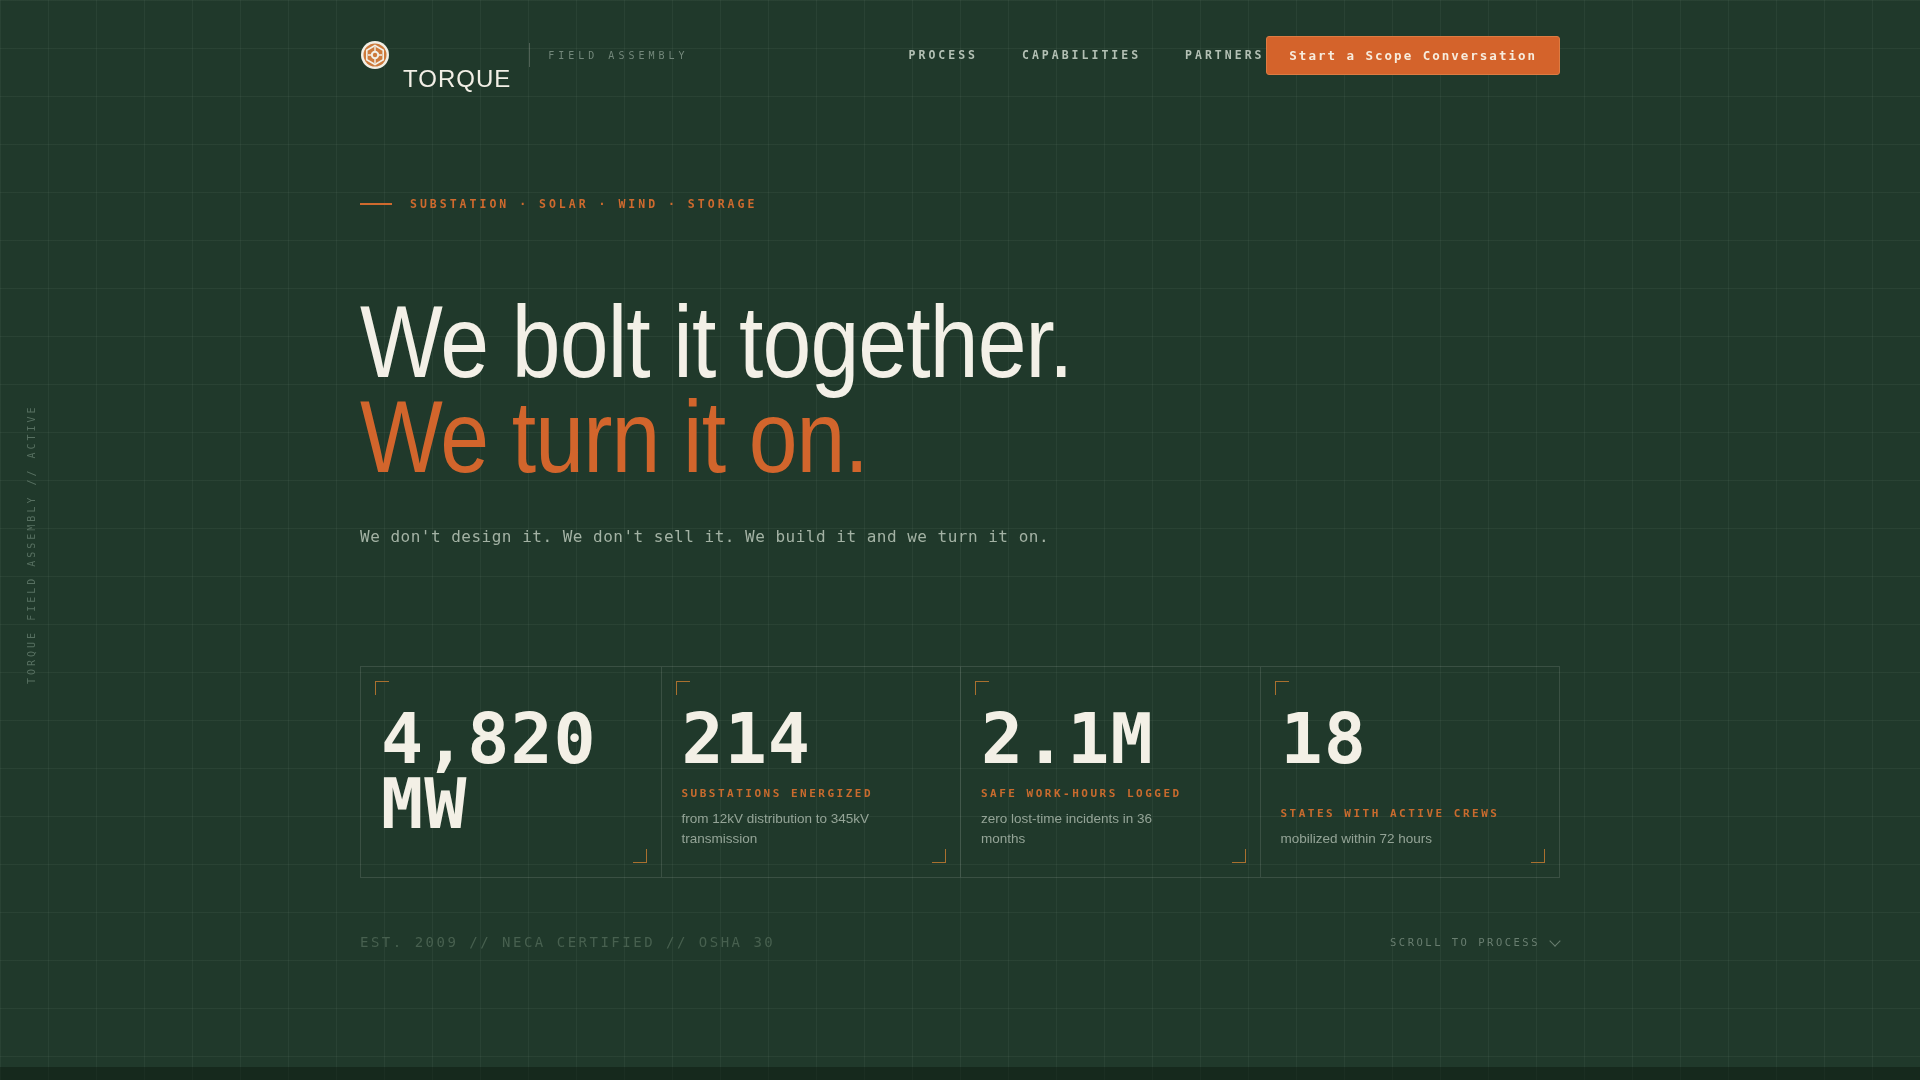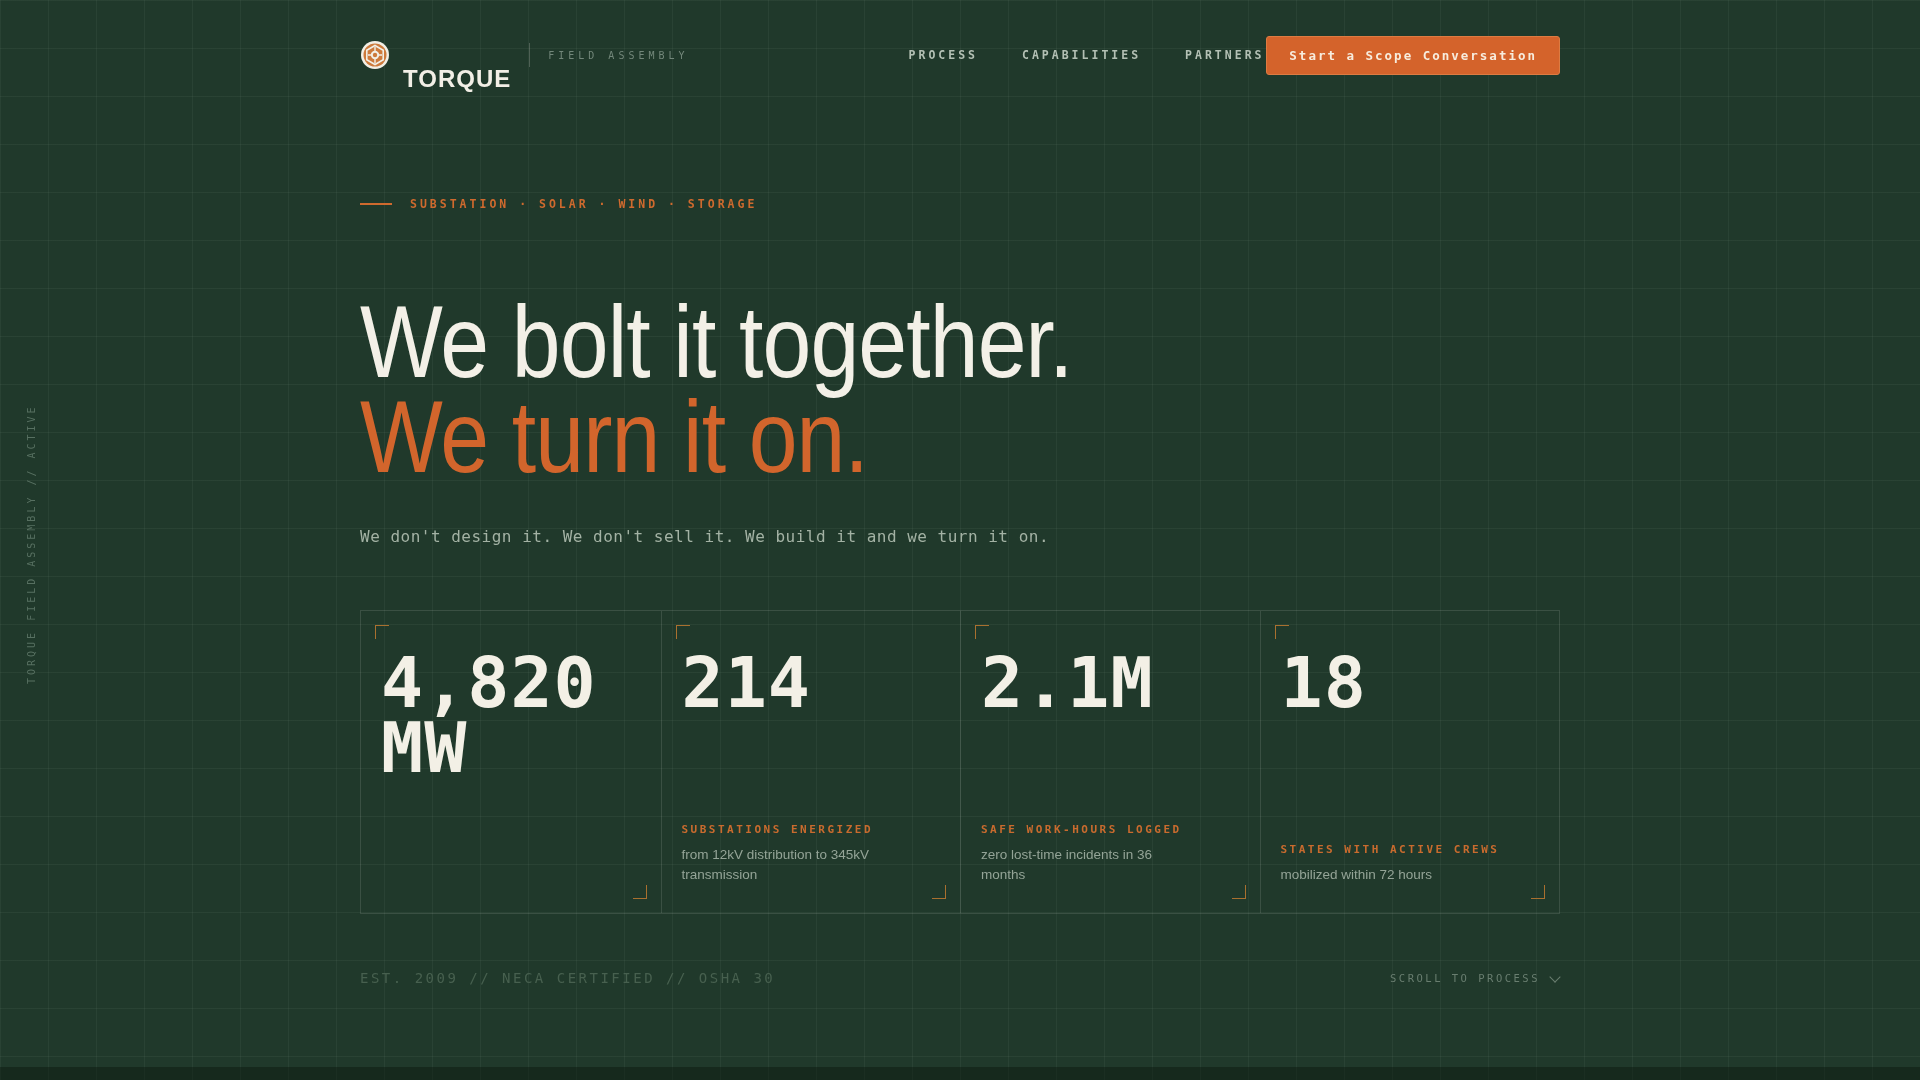--- a/index.html
+++ b/index.html
@@ -16,21 +16,21 @@
   }
 
   .container { width: 1200px; margin: 0 auto; }
 
   
   .header { padding-top: 17px; }
   .header-inner { display: flex; align-items: center; }
   .brand-group { display: flex; align-items: center; cursor: pointer; }
   .logo-badge { width: 30px; height: 30px; margin-right: 13px; flex: 0 0 auto; }
   .brand-name {
-    font-size: 24px; font-weight: bold; letter-spacing: 1px; color: #f2efe6; margin-top: 48px;
+    font-size: 24px; font-weight: normal; letter-spacing: 1px; color: #f2efe6; margin-top: 48px;
   }
   .brand-divider { width: 1px; height: 24px; background: rgba(242,239,230,0.22); margin: 0 18px; }
   .brand-tagline {
     font-family: "DejaVu Sans Mono", monospace;
     font-size: 10px; letter-spacing: 4px; color: #72877a;
   }
   .nav { display: flex; gap: 44px; margin-left: 220px; }
   .nav a {
     font-family: "DejaVu Sans Mono", monospace;
     font-size: 11.5px; letter-spacing: 3px; color: #b3c0b4;
@@ -63,24 +63,24 @@
   .hl-orange { color: #d2652c; }
 
   .subcopy {
     margin-top: 42px;
     font-family: "DejaVu Sans Mono", monospace;
     font-size: 16px; letter-spacing: 0.5px; color: #a3b2a4;
   }
 
   
   .stats-row {
-    margin-top: 64px;
+    margin-top: 120px;
     display: grid; grid-template-columns: repeat(4, 1fr);
     border: 1px solid rgba(242,239,230,0.13);
-    height: 304px;
+    height: 212px;
   }
   .stat-card {
     position: relative;
     padding: 26px 22px 28px 20px;
     display: flex; flex-direction: column;
   }
   .stat-card + .stat-card { border-left: 1px solid rgba(242,239,230,0.13); }
   .corner { position: absolute; width: 14px; height: 14px; }
   .corner.tl { top: 14px; left: 14px; border-top: 1.5px solid #a9702f; border-left: 1.5px solid #a9702f; }
   .corner.br { bottom: 14px; right: 14px; border-bottom: 1.5px solid #a9702f; border-right: 1.5px solid #a9702f; }

